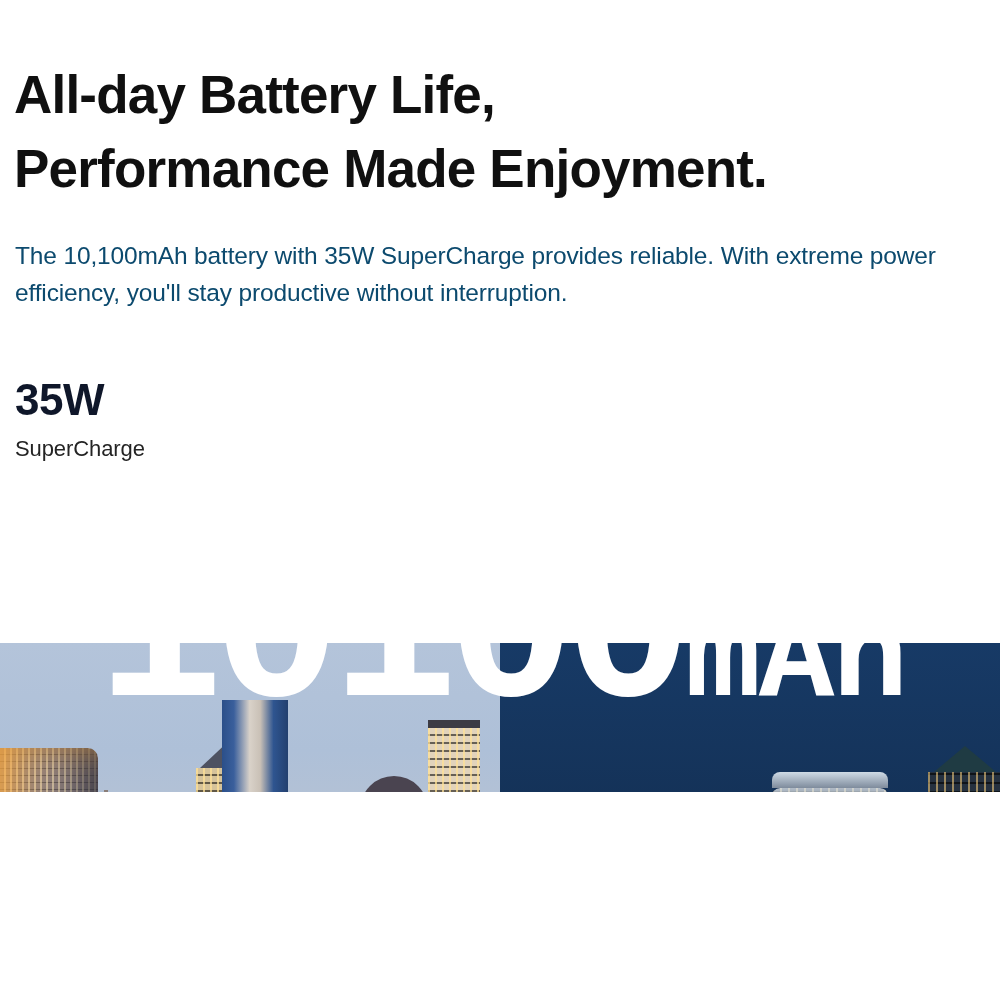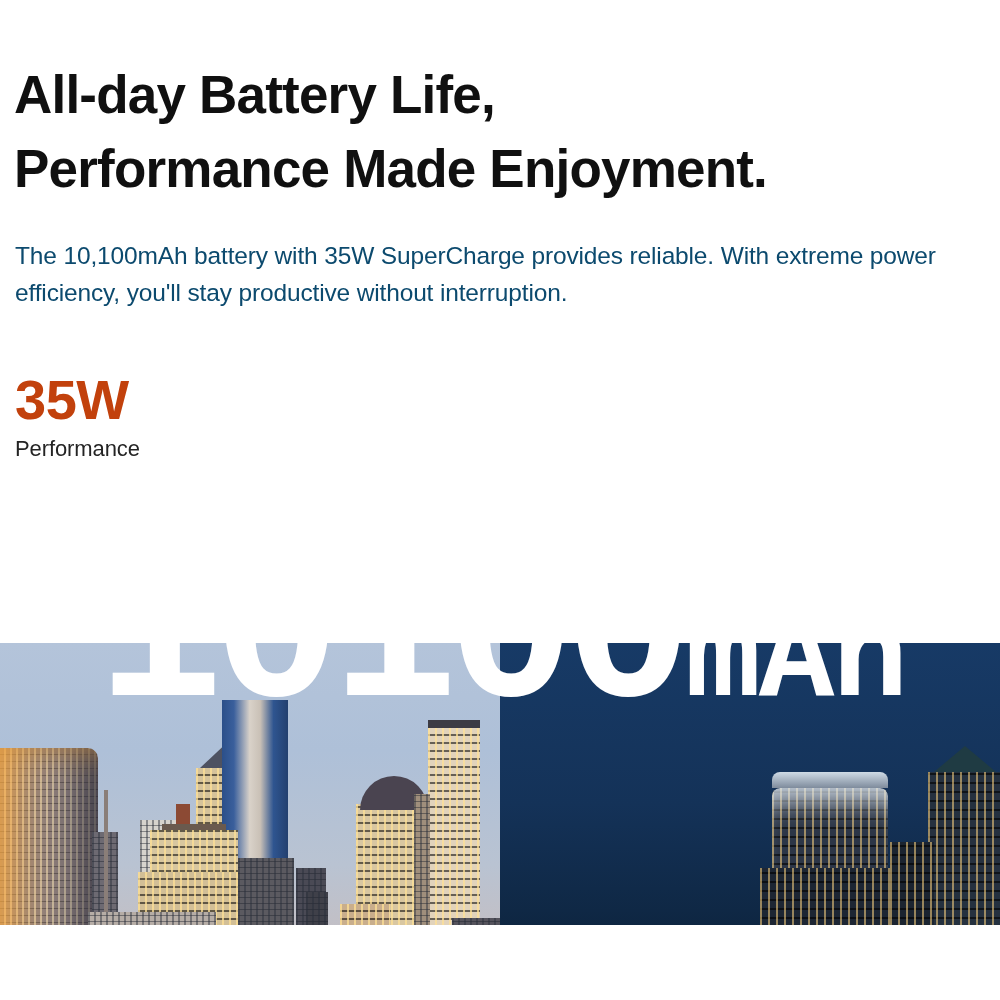--- a/index.html
+++ b/index.html
@@ -12,21 +12,21 @@
     height: 1000px;
     overflow: hidden;
     font-family: "Liberation Sans", sans-serif;
     color: #151515;
     -webkit-font-smoothing: antialiased;
   }
 
   .page {
     position: relative;
     width: 1000px;
-    height: 925px;
+    height: 792px;
     overflow: hidden;
     background: #ffffff;
   }
 
   
   .headline {
     position: absolute;
     left: 14px;
     top: 22px;
     width: 970px;
@@ -53,25 +53,25 @@
   }
 
   
   .spec-block {
     position: absolute;
     left: 15px;
     top: 376px;
     width: 400px;
   }
   .spec-value {
-    font-size: 56px;
+    font-size: 44px;
     line-height: 48px;
     font-weight: 700;
     letter-spacing: -0.5px;
-    color: #c2410c;
+    color: #0f172a;
   }
   .spec-label {
     margin-top: 12px;
     font-size: 22px;
     line-height: 26px;
     font-weight: 400;
     color: #242424;
     letter-spacing: -0.1px;
   }
 
@@ -167,21 +167,21 @@
 
 <div class="page">
 
   <h1 class="headline">All-day Battery Life,
 Performance Made Enjoyment.</h1>
 
   <p class="body-copy">The 10,100mAh battery with 35W SuperCharge provides reliable. With extreme power efficiency, you'll stay productive without interruption.</p>
 
   <div class="spec-block">
     <div class="spec-value">35W</div>
-    <div class="spec-label">Performance</div>
+    <div class="spec-label">SuperCharge</div>
   </div>
 
   <div class="hero">
     <div class="hero-photo">
 
       <div class="sky-day"></div>
       <div class="sky-night"></div>
 
       <div class="bldg win-warm" style="left:-20px; width:118px; height:252px;
                   background-color:#8d7f7d;

